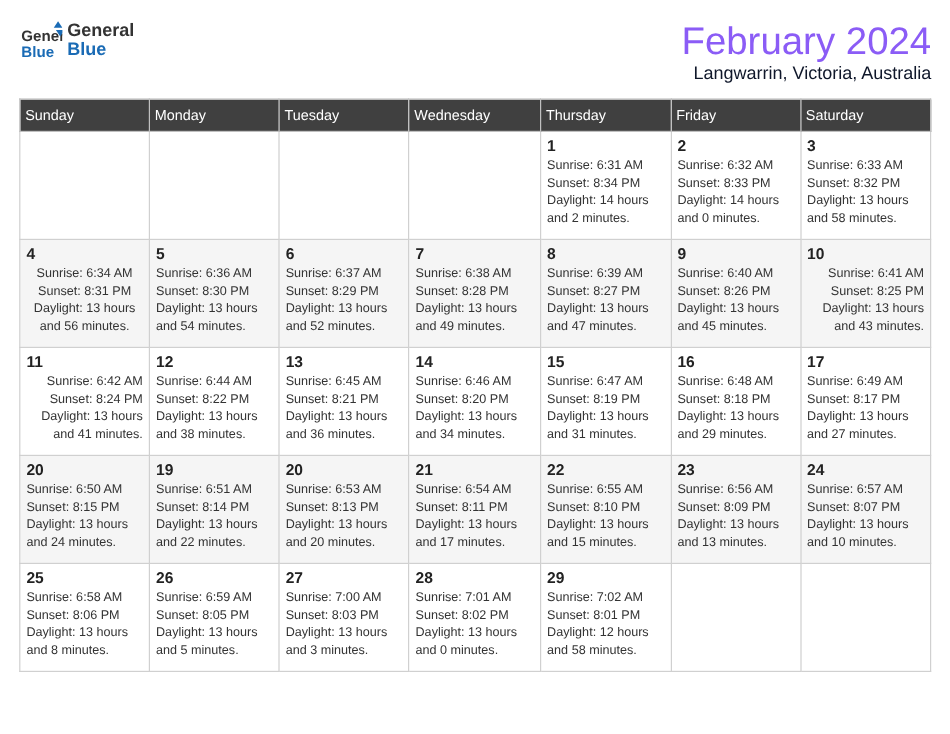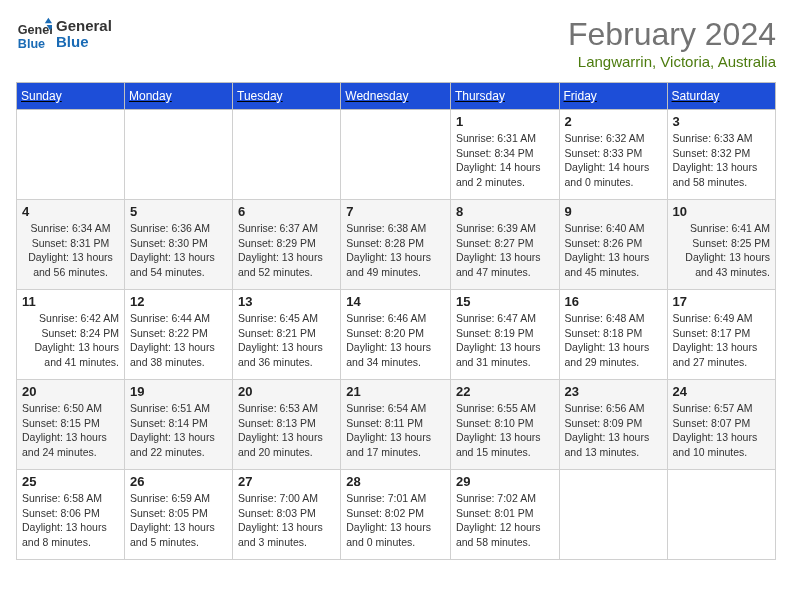--- a/index.html
+++ b/index.html
@@ -24,34 +24,33 @@
     .logo-icon {
       width: 36px;
       height: 36px;
     }
     .title-block {
       text-align: right;
     }
     .main-title {
       font-size: 32px;
       font-weight: normal;
-      color: #737373;
+      color: #8b5cf6;
     }
     .subtitle {
       font-size: 15px;
-      color: #4d7c0f;
+      color: #0f172a;
     }
     table {
       width: 100%;
       border-collapse: collapse;
       font-size: 11px;
     }
     thead tr {
-      background: #1d4ed8;
-      text-decoration: underline;
+      background: #404040;
     }
     thead th {
       color: #fff;
       padding: 6px 4px;
       text-align: left;
       font-weight: normal;
       font-size: 12px;
       border: 1px solid #c0c0c0;
     }
     tbody tr {

